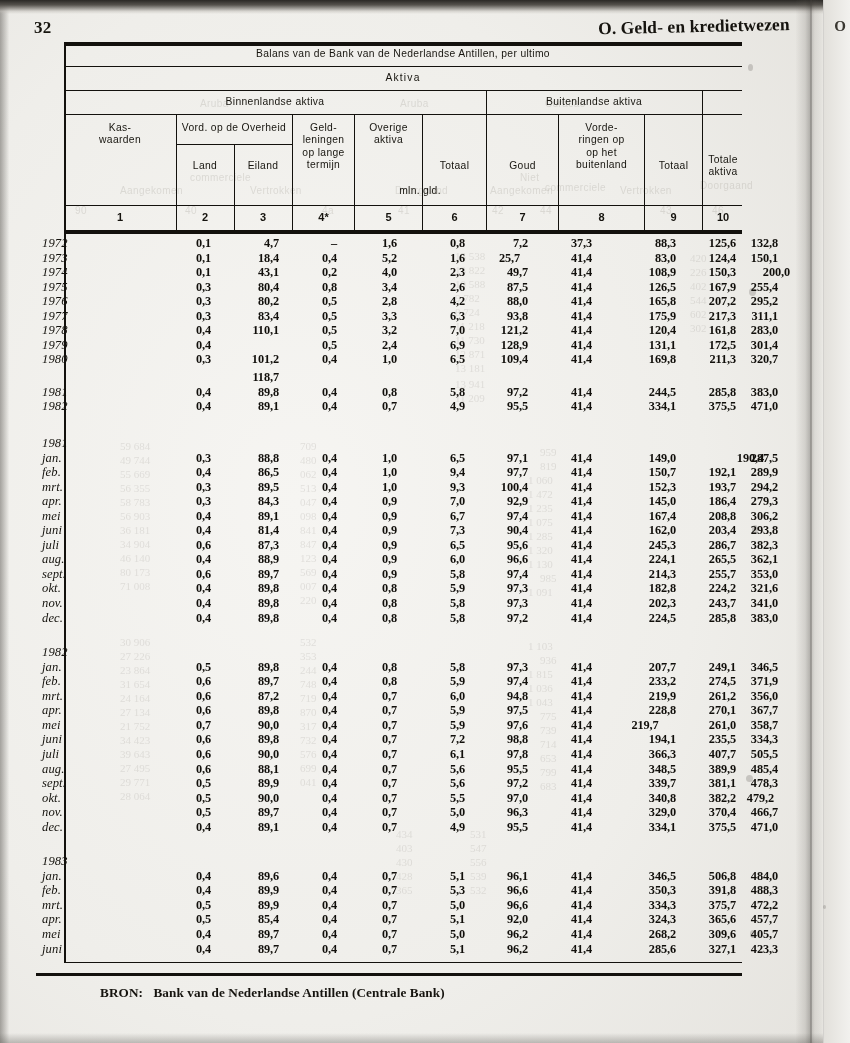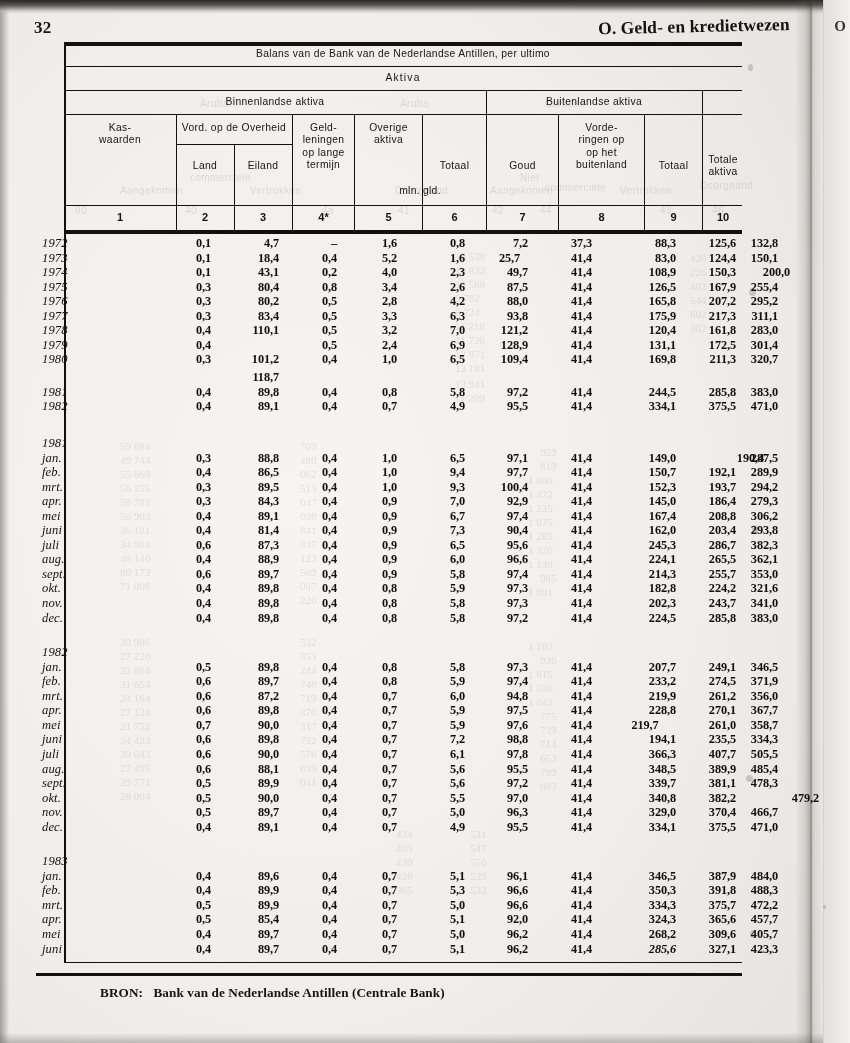--- a/index.html
+++ b/index.html
@@ -677,21 +677,21 @@
         <div class="rlabel">okt.</div>
         <div class="val" style="left: 113px; width: 62px;">0,5</div>
         <div class="val" style="left: 181px; width: 62px;">90,0</div>
         <div class="val" style="left: 239px; width: 62px;">0,4</div>
         <div class="val" style="left: 299px; width: 62px;">0,7</div>
         <div class="val" style="left: 367px; width: 62px;">5,5</div>
         <div class="val" style="left: 430px; width: 62px;">97,0</div>
         <div class="val" style="left: 494px; width: 62px;">41,4</div>
         <div class="val" style="left: 578px; width: 62px;">340,8</div>
         <div class="val" style="left: 638px; width: 62px;">382,2</div>
-        <div class="val" style="left: 676px; width: 62px; padding-left: 45px;">479,2</div>
+        <div class="val" style="left: 676px; width: 62px;">479,2</div>
       </div>
       <div class="row">
         <div class="rlabel">nov.</div>
         <div class="val" style="left: 113px; width: 62px;">0,5</div>
         <div class="val" style="left: 181px; width: 62px;">89,7</div>
         <div class="val" style="left: 239px; width: 62px;">0,4</div>
         <div class="val" style="left: 299px; width: 62px;">0,7</div>
         <div class="val" style="left: 367px; width: 62px;">5,0</div>
         <div class="val" style="left: 430px; width: 62px;">96,3</div>
         <div class="val" style="left: 494px; width: 62px;">41,4</div>
@@ -719,21 +719,21 @@
       <div class="row">
         <div class="rlabel">jan.</div>
         <div class="val" style="left: 113px; width: 62px;">0,4</div>
         <div class="val" style="left: 181px; width: 62px;">89,6</div>
         <div class="val" style="left: 239px; width: 62px;">0,4</div>
         <div class="val" style="left: 299px; width: 62px;">0,7</div>
         <div class="val" style="left: 367px; width: 62px;">5,1</div>
         <div class="val" style="left: 430px; width: 62px;">96,1</div>
         <div class="val" style="left: 494px; width: 62px;">41,4</div>
         <div class="val" style="left: 578px; width: 62px;">346,5</div>
-        <div class="val" style="left: 638px; width: 62px;">387,9</div>
+        <div class="val" style="left: 638px; width: 62px;">506,8</div>
         <div class="val" style="left: 680px; width: 62px;">484,0</div>
       </div>
       <div class="row">
         <div class="rlabel">feb.</div>
         <div class="val" style="left: 113px; width: 62px;">0,4</div>
         <div class="val" style="left: 181px; width: 62px;">89,9</div>
         <div class="val" style="left: 239px; width: 62px;">0,4</div>
         <div class="val" style="left: 299px; width: 62px;">0,7</div>
         <div class="val" style="left: 367px; width: 62px;">5,3</div>
         <div class="val" style="left: 430px; width: 62px;">96,6</div>
@@ -783,21 +783,21 @@
       </div>
       <div class="row">
         <div class="rlabel">juni</div>
         <div class="val" style="left: 113px; width: 62px;">0,4</div>
         <div class="val" style="left: 181px; width: 62px;">89,7</div>
         <div class="val" style="left: 239px; width: 62px;">0,4</div>
         <div class="val" style="left: 299px; width: 62px;">0,7</div>
         <div class="val" style="left: 367px; width: 62px;">5,1</div>
         <div class="val" style="left: 430px; width: 62px;">96,2</div>
         <div class="val" style="left: 494px; width: 62px;">41,4</div>
-        <div class="val" style="left: 578px; width: 62px; font-style: italic;">285,6</div>
+        <div class="val" style="left: 578px; width: 62px;">285,6</div>
         <div class="val" style="left: 638px; width: 62px;">327,1</div>
         <div class="val" style="left: 680px; width: 62px;">423,3</div>
       </div>
     </div>
 
   <div class="ghostnum" style="left:455px;top:250px;">15 538</div>
   <div class="ghostnum" style="left:455px;top:264px;">13 822</div>
   <div class="ghostnum" style="left:455px;top:278px;">10 588</div>
   <div class="ghostnum" style="left:455px;top:292px;">9 782</div>
   <div class="ghostnum" style="left:455px;top:306px;">8 724</div>

